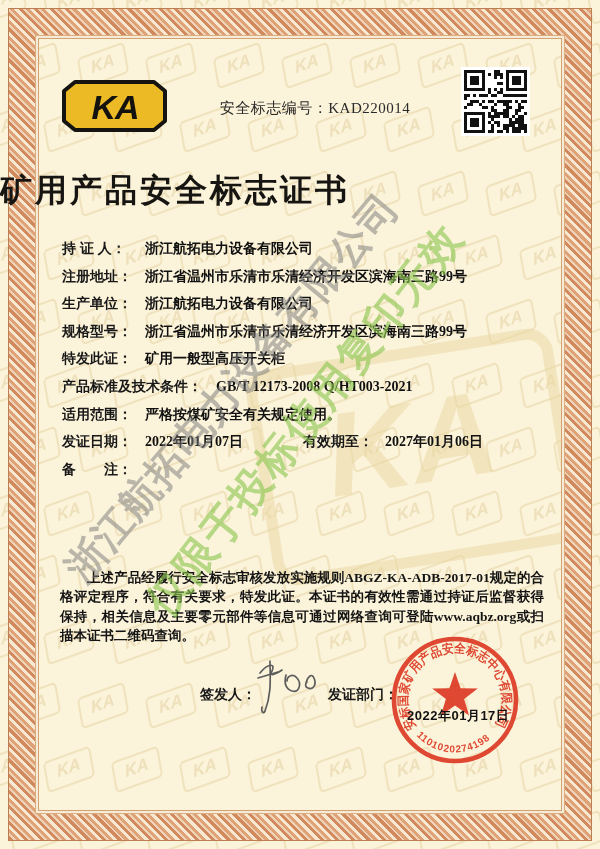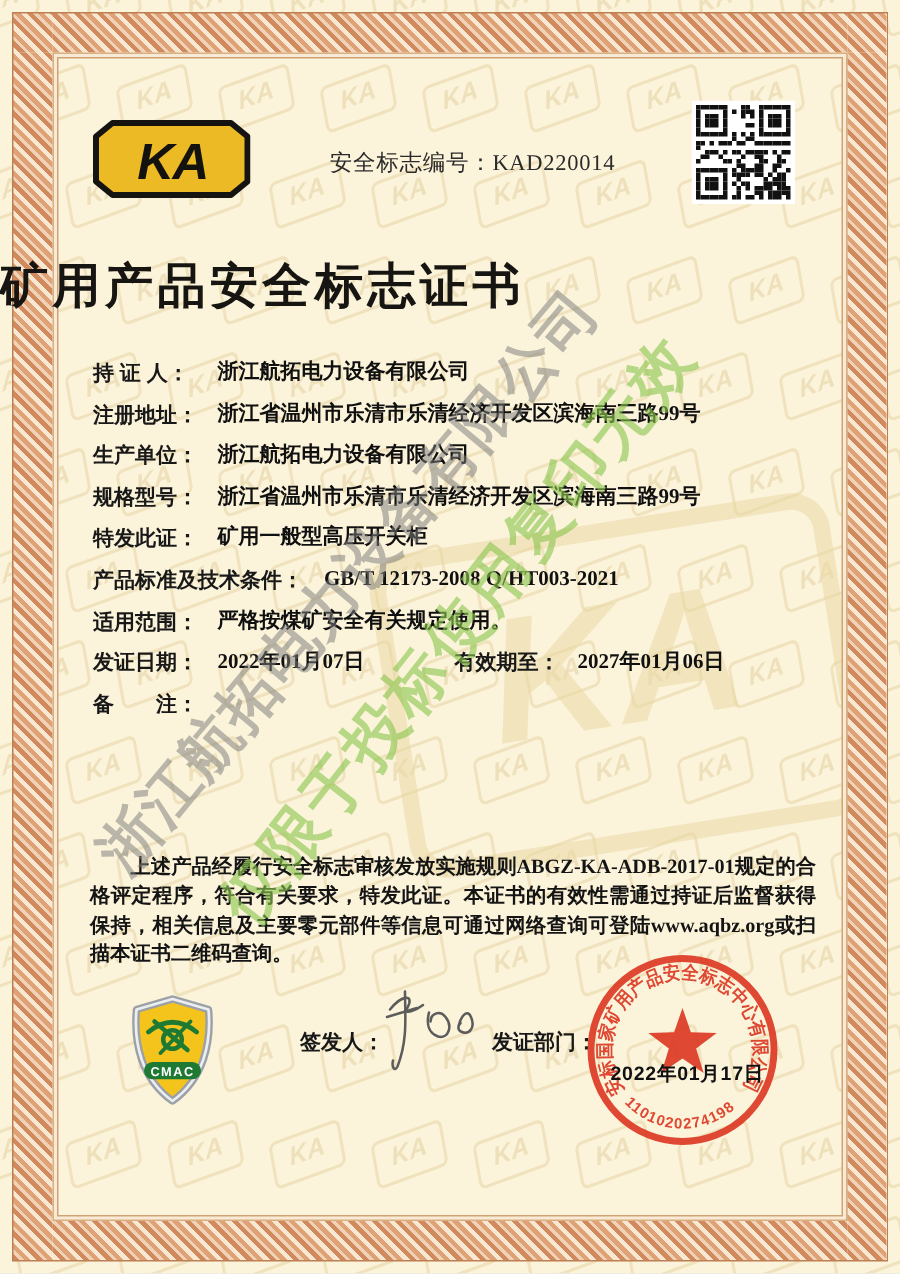--- a/index.html
+++ b/index.html
@@ -495,34 +495,20 @@
       <span class="flabel">备　　注：</span>
       <span class="fvalue"></span>
     </div>
   </div>
 
   <p class="statement">上述产品经履行安全标志审核发放实施规则ABGZ-KA-ADB-2017-01规定的合格评定程序，符合有关要求，特发此证。本证书的有效性需通过持证后监督获得保持，相关信息及主要零元部件等信息可通过网络查询可登陆www.aqbz.org或扫描本证书二维码查询。</p>
 
   <div class="wm wm-gray">浙江航拓电力设备有限公司</div>
   <div class="wm wm-green">仅限于投标使用复印无效</div>
 
-  <div class="cmac">
-    <svg width="58" height="76" viewBox="0 0 58 76">
-      <path d="M29 3 L53 10 C55 32 50 56 29 71 C8 56 3 32 5 10 Z" fill="#f4c41d" stroke="#9ba1a7" stroke-width="5" stroke-linejoin="round"></path>
-      <path d="M29 3 L53 10 C55 32 50 56 29 71 C8 56 3 32 5 10 Z" fill="none" stroke="#eceef0" stroke-width="1.8" stroke-linejoin="round"></path>
-      <g stroke="#1e7a33" fill="none" stroke-linecap="round">
-        <path d="M13 25 Q29 12 45 25" stroke-width="3.2"></path>
-        <path d="M41 18 L21 39" stroke-width="2.6"></path>
-        <path d="M17 18 L39 37" stroke-width="3"></path>
-        <circle cx="29" cy="30" r="6.2" stroke-width="3"></circle>
-      </g>
-      <rect x="10" y="45" width="38" height="11.5" rx="5.7" fill="#1e7a33"></rect>
-      <text x="29" y="54" text-anchor="middle" fill="#ffffff" font-size="8.5" font-weight="700" letter-spacing="1" font-family="Liberation Sans, sans-serif">CMAC</text>
-    </svg>
-  </div>
 
   <div class="issuer-label">签发人：</div>
 
   <div class="signature" title="朱凤山">
     <svg width="80" height="70" viewBox="0 0 80 70">
       <g stroke="#5c5c5c" stroke-width="1.7" fill="none" stroke-linecap="round">
         <path d="M12 22 C20 12 28 12 24 20 C20 27 30 22 34 19"></path>
         <path d="M22 10 C22 26 24 42 17 60 C15 64 13 60 14 56"></path>
         <path d="M10 27 L30 21"></path>
         <path d="M38 24 C36 32 38 38 44 40 C51 42 54 33 49 27 C45 22 39 25 39 30"></path>

